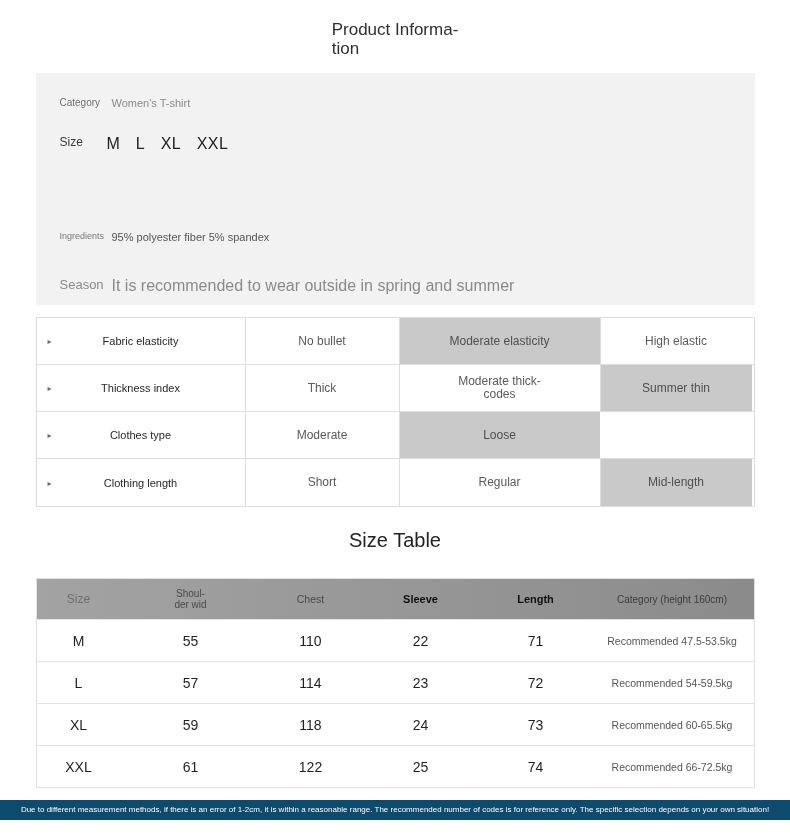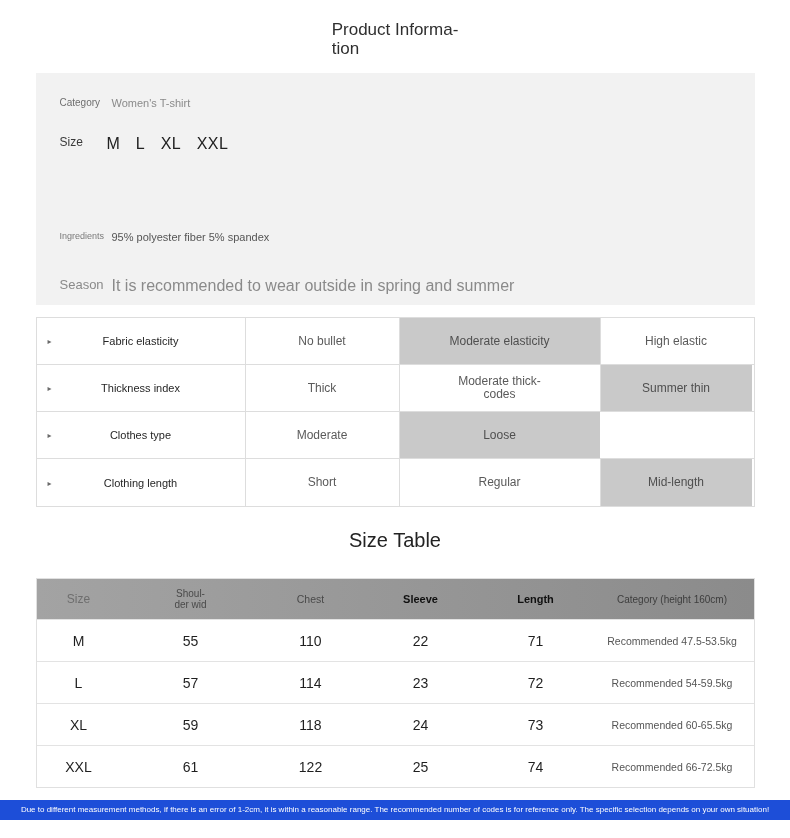--- a/index.html
+++ b/index.html
@@ -74,21 +74,21 @@
   .size-body-row { height:42px; border-top:1px solid #e3e3e3; background:#fff; }
   .size-cell {
     display:flex; align-items:center; justify-content:center; text-align:center;
     font-size:14px; color:#1f1f1f;
   }
   .size-cell.col-ref { font-size:10.5px; color:#555; }
 
   
   .disclaimer {
     position:absolute; left:0; bottom:18px; width:790px; height:20px;
-    background:#1d4ed8; color:#fff; font-size:8px; line-height:20px;
+    background:#0c4a6e; color:#fff; font-size:8px; line-height:20px;
     text-align:center; white-space:nowrap; overflow:hidden;
   }
 </style>
 </head>
 <body>
 
 <div class="page-title">Product Informa-
 tion</div>
 
 <div class="info-box">

